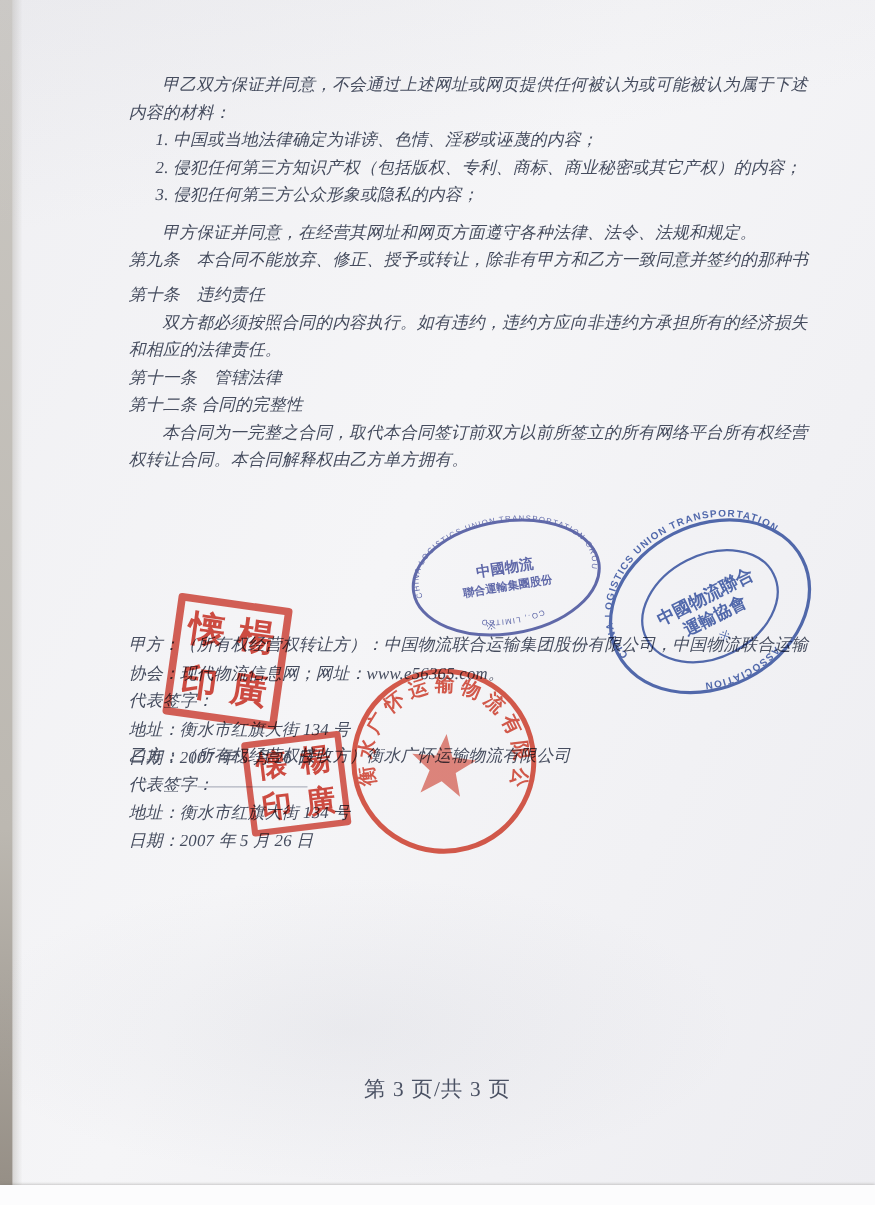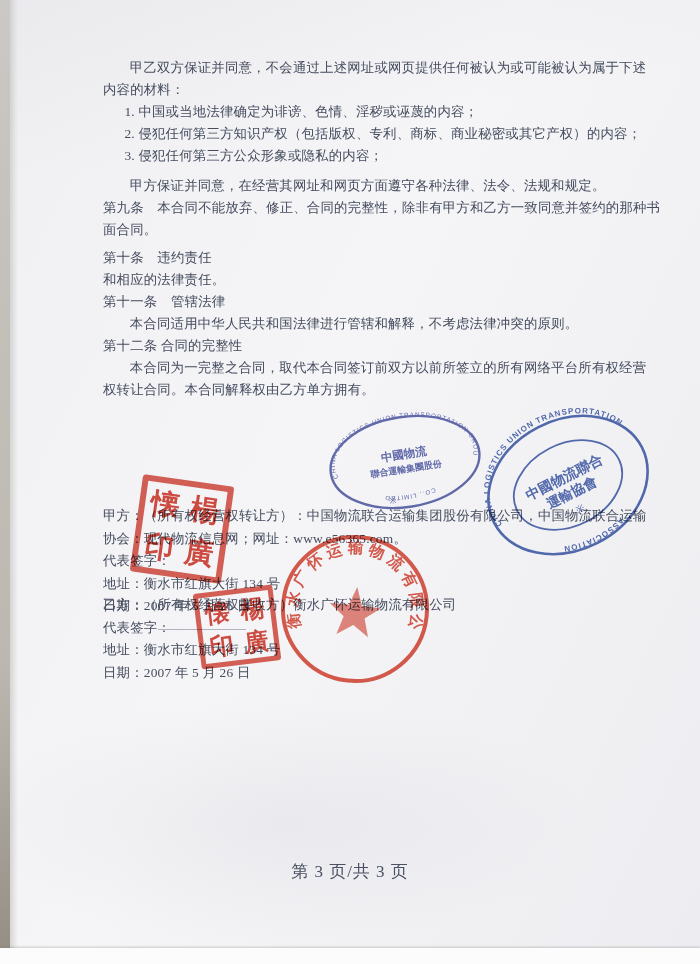--- a/index.html
+++ b/index.html
@@ -15,21 +15,21 @@
     background:linear-gradient(90deg,rgba(160,156,148,0.35),rgba(0,0,0,0));}
   .bottom-band{position:absolute;left:0;bottom:0;width:700px;height:16px;background:#fcfcfd;
     box-shadow:0 -1px 2px rgba(120,118,112,0.35);}
   .shade-bottom{position:absolute;left:0;top:620px;width:700px;height:328px;pointer-events:none;
     background:radial-gradient(ellipse 430px 170px at 40% 62%,rgba(148,152,168,0.10),rgba(0,0,0,0) 72%);}
   .shade-top{position:absolute;left:0;top:0;width:700px;height:220px;pointer-events:none;
     background:linear-gradient(170deg,rgba(208,208,214,0.18),rgba(0,0,0,0) 55%);}
 
   #main-text{position:absolute;left:103px;top:57px;width:516px;
     font-size:13.4px;line-height:22px;letter-spacing:0.2px;}
-  .line{white-space:nowrap;}
+  .line{white-space:nowrap;font-style:italic;}
   .ind{text-indent:2em;}
   .ind-li{text-indent:1.6em;}
   .mt8{margin-top:8px;}
   .mt6{margin-top:6px;}
 
   .party{position:absolute;left:103px;width:540px;font-size:13.4px;line-height:22.5px;letter-spacing:0.2px;}
   #party-a{top:470px;margin-top:35px;}
   #party-b{top:594px;}
   .sig-underline{position:absolute;left:158px;top:629px;width:88px;height:1px;
     background:rgba(120,126,145,0.55);}
@@ -59,26 +59,25 @@
   <div class="shade-bottom"></div>
   <div class="bottom-band"></div>
 
   <div id="main-text">
     <div class="line ind">甲乙双方保证并同意，不会通过上述网址或网页提供任何被认为或可能被认为属于下述</div>
     <div class="line">内容的材料：</div>
     <div class="line ind-li">1. 中国或当地法律确定为诽谤、色情、淫秽或诬蔑的内容；</div>
     <div class="line ind-li">2. 侵犯任何第三方知识产权（包括版权、专利、商标、商业秘密或其它产权）的内容；</div>
     <div class="line ind-li">3. 侵犯任何第三方公众形象或隐私的内容；</div>
     <div class="line ind mt8">甲方保证并同意，在经营其网址和网页方面遵守各种法律、法令、法规和规定。</div>
-    <div class="line">第九条　本合同不能放弃、修正、合同的完整性，除非有甲方和乙方一致同意并签约的那种书</div>
-    <div class="line">面合同。</div>
+    <div class="line">第九条　本合同不能放弃、修正、授予或转让，除非有甲方和乙方一致同意并签约的那种书</div>
     <div class="line mt6">第十条　违约责任</div>
+    <div class="line ind">双方都必须按照合同的内容执行。如有违约，违约方应向非违约方承担所有的经济损失</div>
     <div class="line">和相应的法律责任。</div>
     <div class="line">第十一条　管辖法律</div>
-    <div class="line ind">本合同适用中华人民共和国法律进行管辖和解释，不考虑法律冲突的原则。</div>
     <div class="line">第十二条 合同的完整性</div>
     <div class="line ind">本合同为一完整之合同，取代本合同签订前双方以前所签立的所有网络平台所有权经营</div>
     <div class="line">权转让合同。本合同解释权由乙方单方拥有。</div>
   </div>
 
   <div id="party-a" class="party">
     <div class="line">甲方：（所有权经营权转让方）：中国物流联合运输集团股份有限公司，中国物流联合运输</div>
     <div class="line">协会：现代物流信息网；网址：www.e56365.com。</div>
     <div class="line">代表签字：</div>
     <div class="line">地址：衡水市红旗大街 134 号</div>

